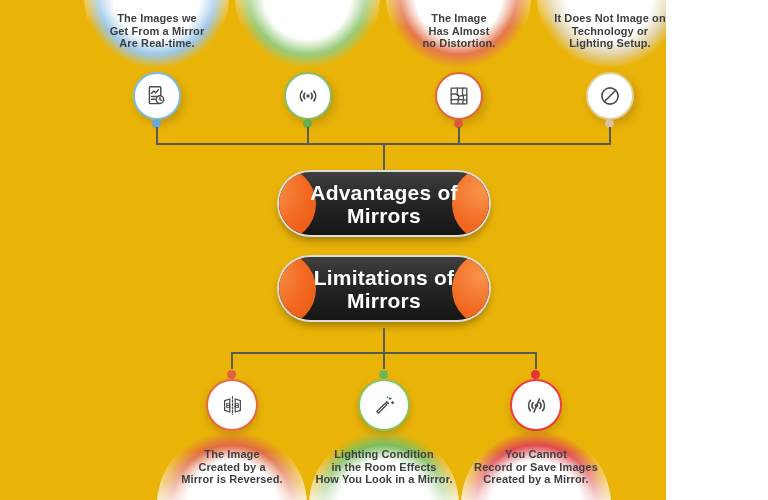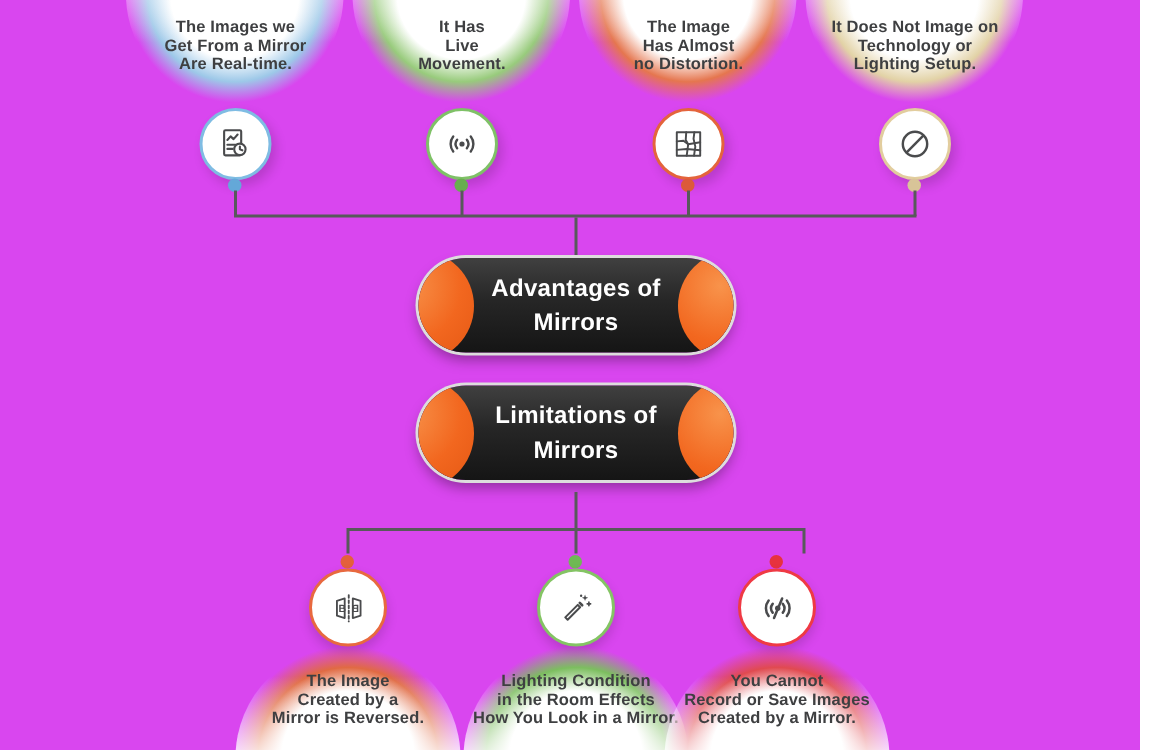--- a/index.html
+++ b/index.html
@@ -1,17 +1,17 @@
 <!DOCTYPE html>
 <html><head>
 <meta charset="utf-8">
 <style>
   html,body{margin:0;padding:0;background:#fff;}
   .stage{
-    position:relative;width:760px;height:500px;overflow:hidden;background:#d946ef;
+    position:relative;width:666px;height:500px;overflow:hidden;background:#eab308;
     font-family:"Liberation Sans",sans-serif;
   }
   .line{position:absolute;background:var(--line,#58595B);}
   
   .item{position:absolute;width:150px;}
   .item.top{top:-76px;height:210px;}
   .item.bottom{top:370px;height:130px;}
   .bubble{position:absolute;border-radius:50%;}
   .top-bubble{
     left:2px;top:0;width:145px;height:145px;
@@ -54,21 +54,21 @@
     overflow:hidden;
   }
   .pill::before,.pill::after{
     content:"";position:absolute;width:74px;height:74px;border-radius:50%;top:-5.5px;
     background:radial-gradient(circle at 38% 32%,#f8934b 0%,var(--orange,#F2671F) 55%,#e45713 100%);
   }
   .pill::before{left:-37px;}
   .pill::after{right:-37px;}
   .pill-label{
     position:absolute;inset:0;display:flex;align-items:center;justify-content:center;
-    color:#fff;font-size:16px;font-weight:bold;line-height:23px;text-align:center;
+    color:#fff;font-size:21px;font-weight:bold;line-height:23px;text-align:center;
     white-space:pre-line;z-index:2;letter-spacing:0.2px;
   }
   svg{display:block;}
 </style>
 </head>
 <body>
 
 <div class="stage" style="--line: #58595B; --ink: #3E3F41; --orange: #F2671F;">
 
   <div class="item top" style="left: 82px; --rim: #9DC8E8; --ring: #7FBCE3; --dot: #64A8D8;">
@@ -83,23 +83,20 @@
         <path d="M7 12.5 H13.5 M7 15 H10.2"></path>
         <circle cx="14.7" cy="15.3" r="3.5" fill="#ffffff"></circle>
         <path d="M14.7 13.6 V15.3 L16.2 15.9"></path>
       </svg>
     </div>
     <div class="node-dot top-dot"></div>
   </div>
 
   <div class="item top" style="left: 233px; --rim: #98CB7C; --ring: #7FC167; --dot: #68AE4F;">
     <div class="bubble top-bubble"></div>
-    <div class="bubble-text top-text">It Has
-Live
-Movement.</div>
     <div class="icon-circle top-icon">
       <svg width="26" height="26" viewBox="0 0 24 24" fill="none" stroke="currentColor" stroke-width="1.5" stroke-linecap="round">
         <circle cx="12" cy="12" r="1.6" fill="currentColor" stroke="none"></circle>
         <path d="M9 9.4 A4.2 4.2 0 0 0 9 14.6"></path>
         <path d="M6.6 7.4 A7.4 7.4 0 0 0 6.6 16.6"></path>
         <path d="M15 9.4 A4.2 4.2 0 0 1 15 14.6"></path>
         <path d="M17.4 7.4 A7.4 7.4 0 0 1 17.4 16.6"></path>
       </svg>
     </div>
     <div class="node-dot top-dot"></div>
@@ -185,21 +182,21 @@
         <path d="M19.2 8.4 V10.4 M18.2 9.4 H20.2" stroke-width="1"></path>
         <circle cx="14.6" cy="4.6" r="0.7" fill="currentColor" stroke="none"></circle>
       </svg>
     </div>
     <div class="bubble bottom-bubble"></div>
     <div class="bubble-text bottom-text">Lighting Condition
 in the Room Effects
 How You Look in a Mirror.</div>
   </div>
 
-  <div class="item bottom" style="left: 443px; --rim: #E04A50; --ring: #EF3A44; --dot: #E7323E;">
+  <div class="item bottom" style="left: 461px; --rim: #E04A50; --ring: #EF3A44; --dot: #E7323E;">
     <div class="node-dot bottom-dot"></div>
     <div class="icon-circle bottom-icon">
       <svg width="27" height="27" viewBox="0 0 24 24" fill="none" stroke="currentColor" stroke-width="1.5" stroke-linecap="round">
         <circle cx="12" cy="12" r="1.6" fill="currentColor" stroke="none"></circle>
         <path d="M9 9.4 A4.2 4.2 0 0 0 9 14.6"></path>
         <path d="M6.6 7.4 A7.4 7.4 0 0 0 6.6 16.6"></path>
         <path d="M15 9.4 A4.2 4.2 0 0 1 15 14.6"></path>
         <path d="M17.4 7.4 A7.4 7.4 0 0 1 17.4 16.6"></path>
         <line x1="9.8" y1="17.8" x2="14.6" y2="6.2"></line>
       </svg>

